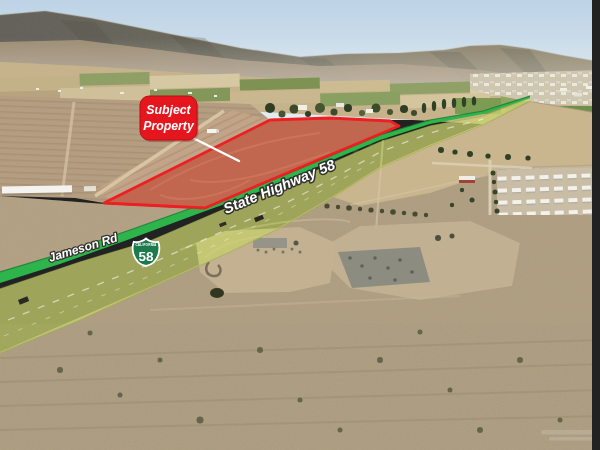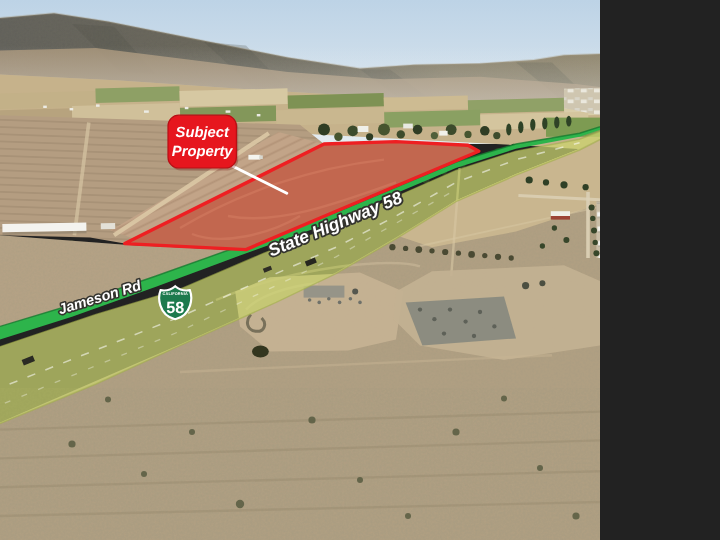--- a/index.html
+++ b/index.html
@@ -1,16 +1,16 @@
 <!DOCTYPE html>
 <html><head>
 <meta charset="utf-8">
 <style>
   html,body{margin:0;padding:0;background:#222;}
-  .canvas{position:relative;width:500px;height:450px;overflow:hidden;
+  .canvas{position:relative;width:592px;height:450px;overflow:hidden;
           font-family:"Liberation Sans",sans-serif;}
   svg{display:block;}
   .lbl{font-family:"Liberation Sans",sans-serif;font-weight:bold;font-style:italic;
        fill:#ffffff;paint-order:stroke;stroke:#33332e;stroke-linejoin:round;}
   .callout-txt{font-family:"Liberation Sans",sans-serif;font-weight:bold;font-style:italic;
        fill:#ffffff;text-anchor:middle;}
   .shield-txt{font-family:"Liberation Sans",sans-serif;font-weight:bold;fill:#ffffff;text-anchor:middle;}
 </style>
 </head>
 <body>

